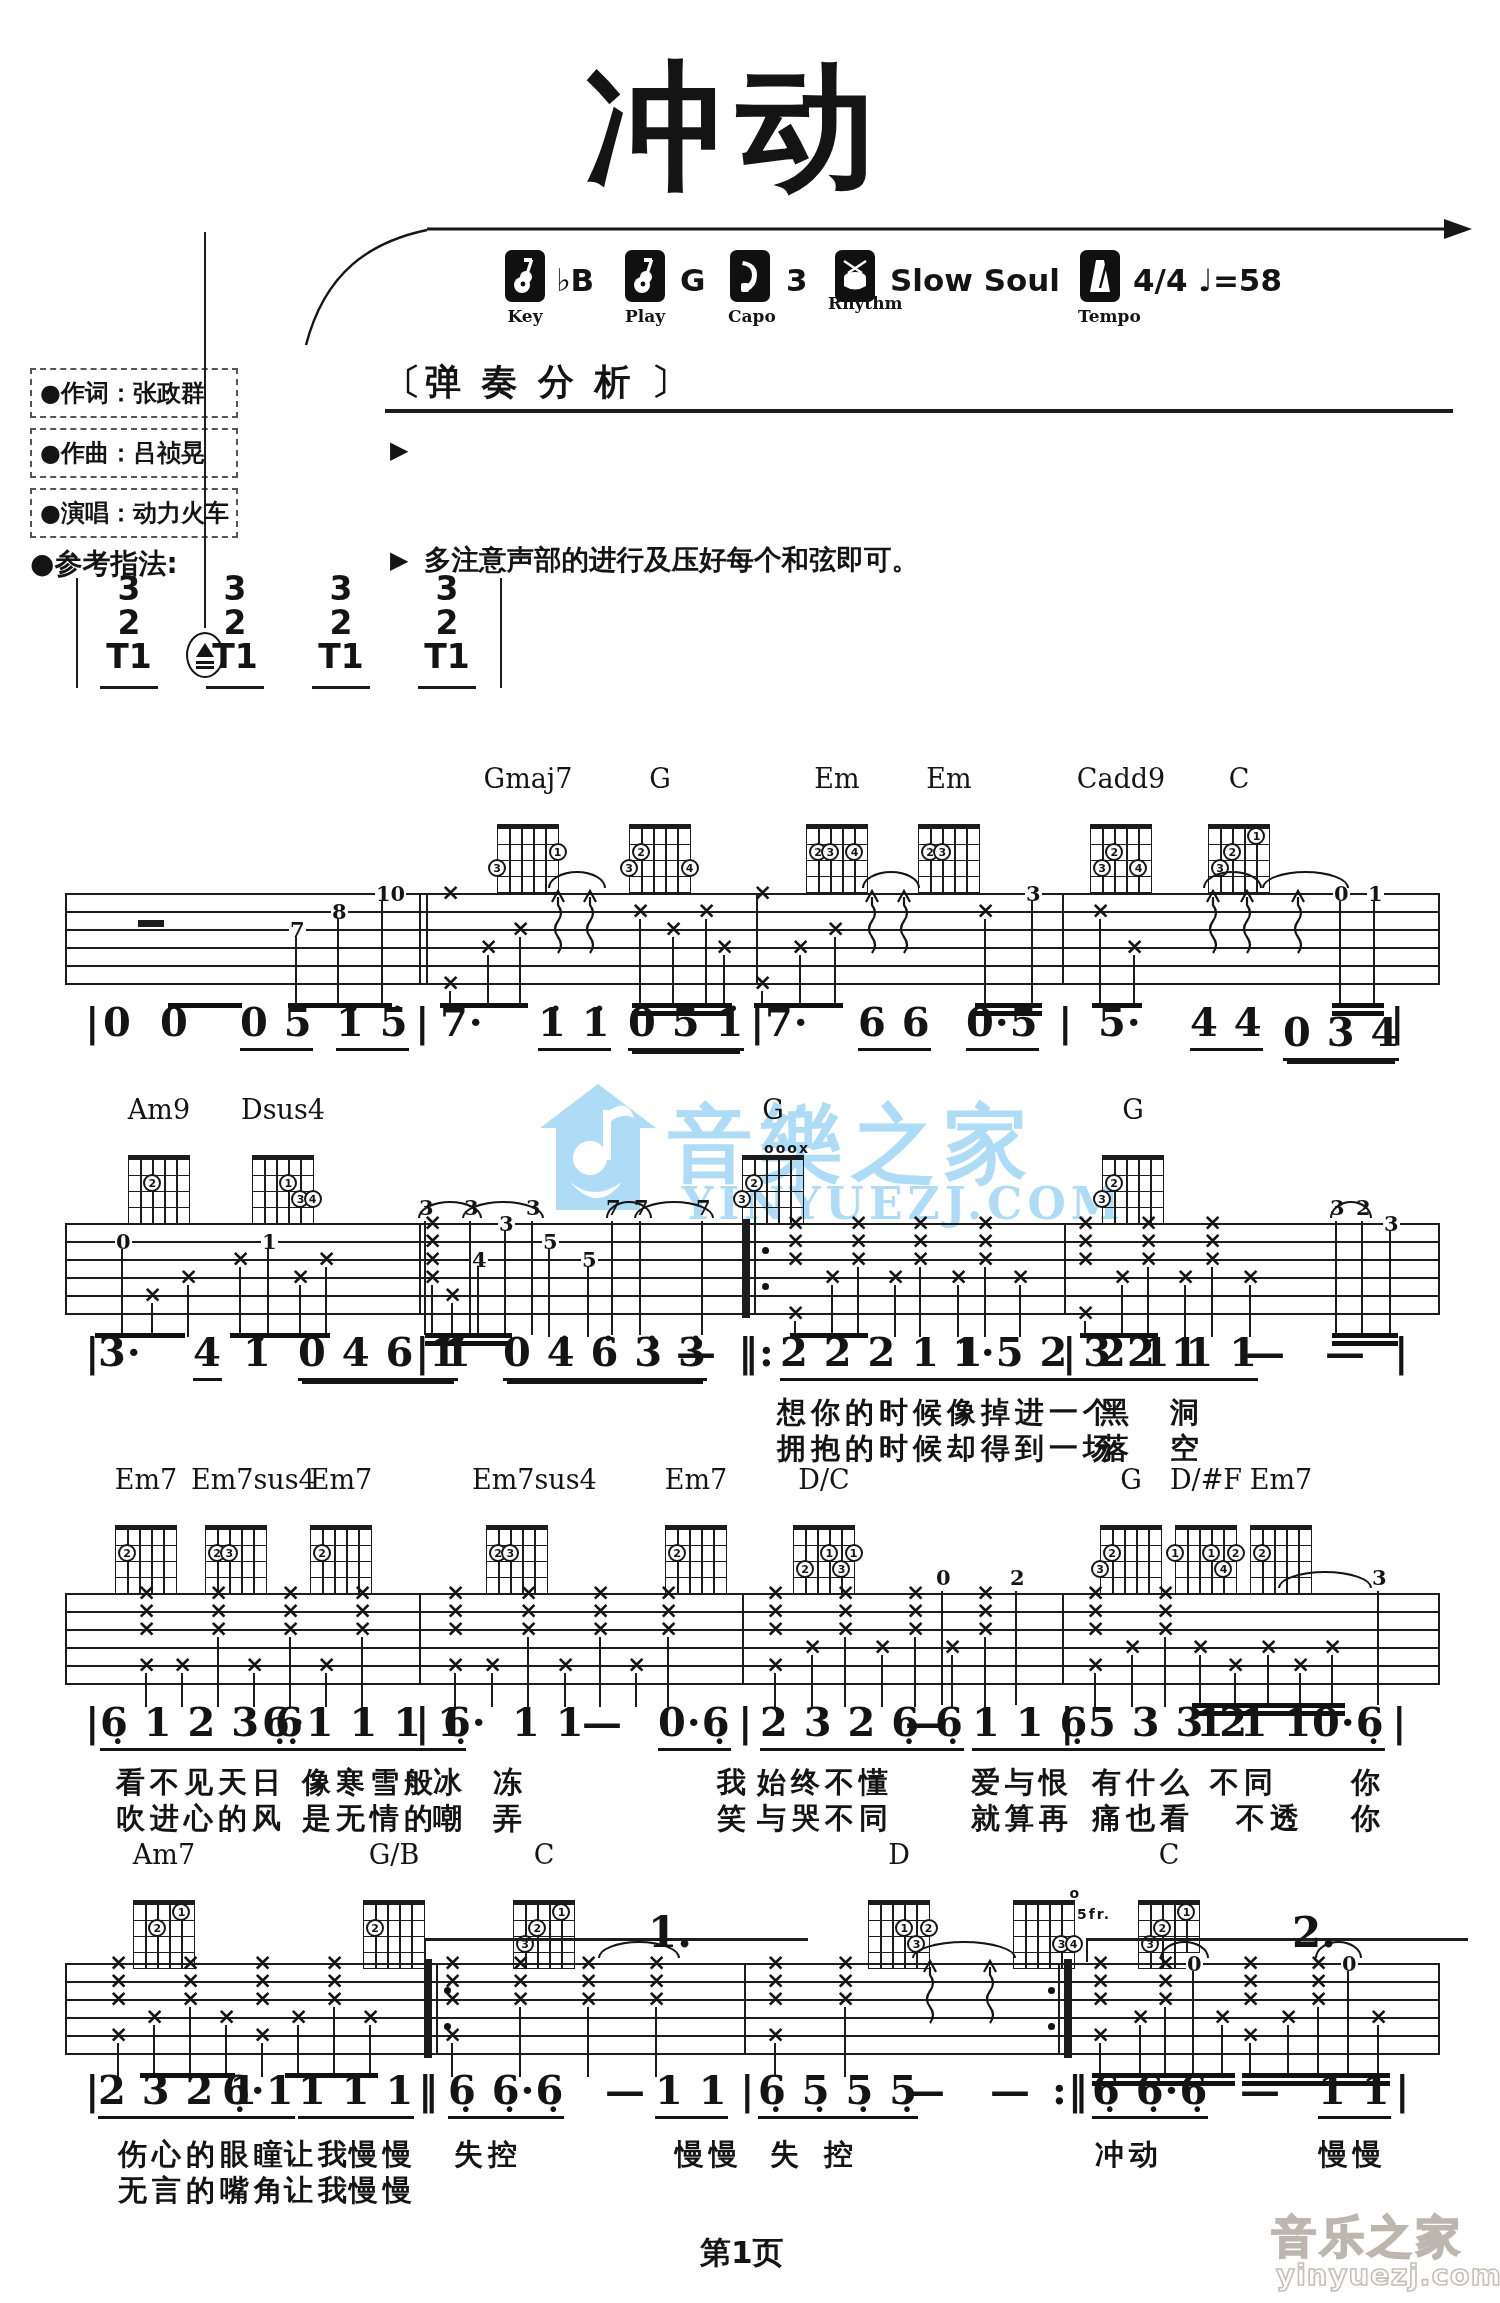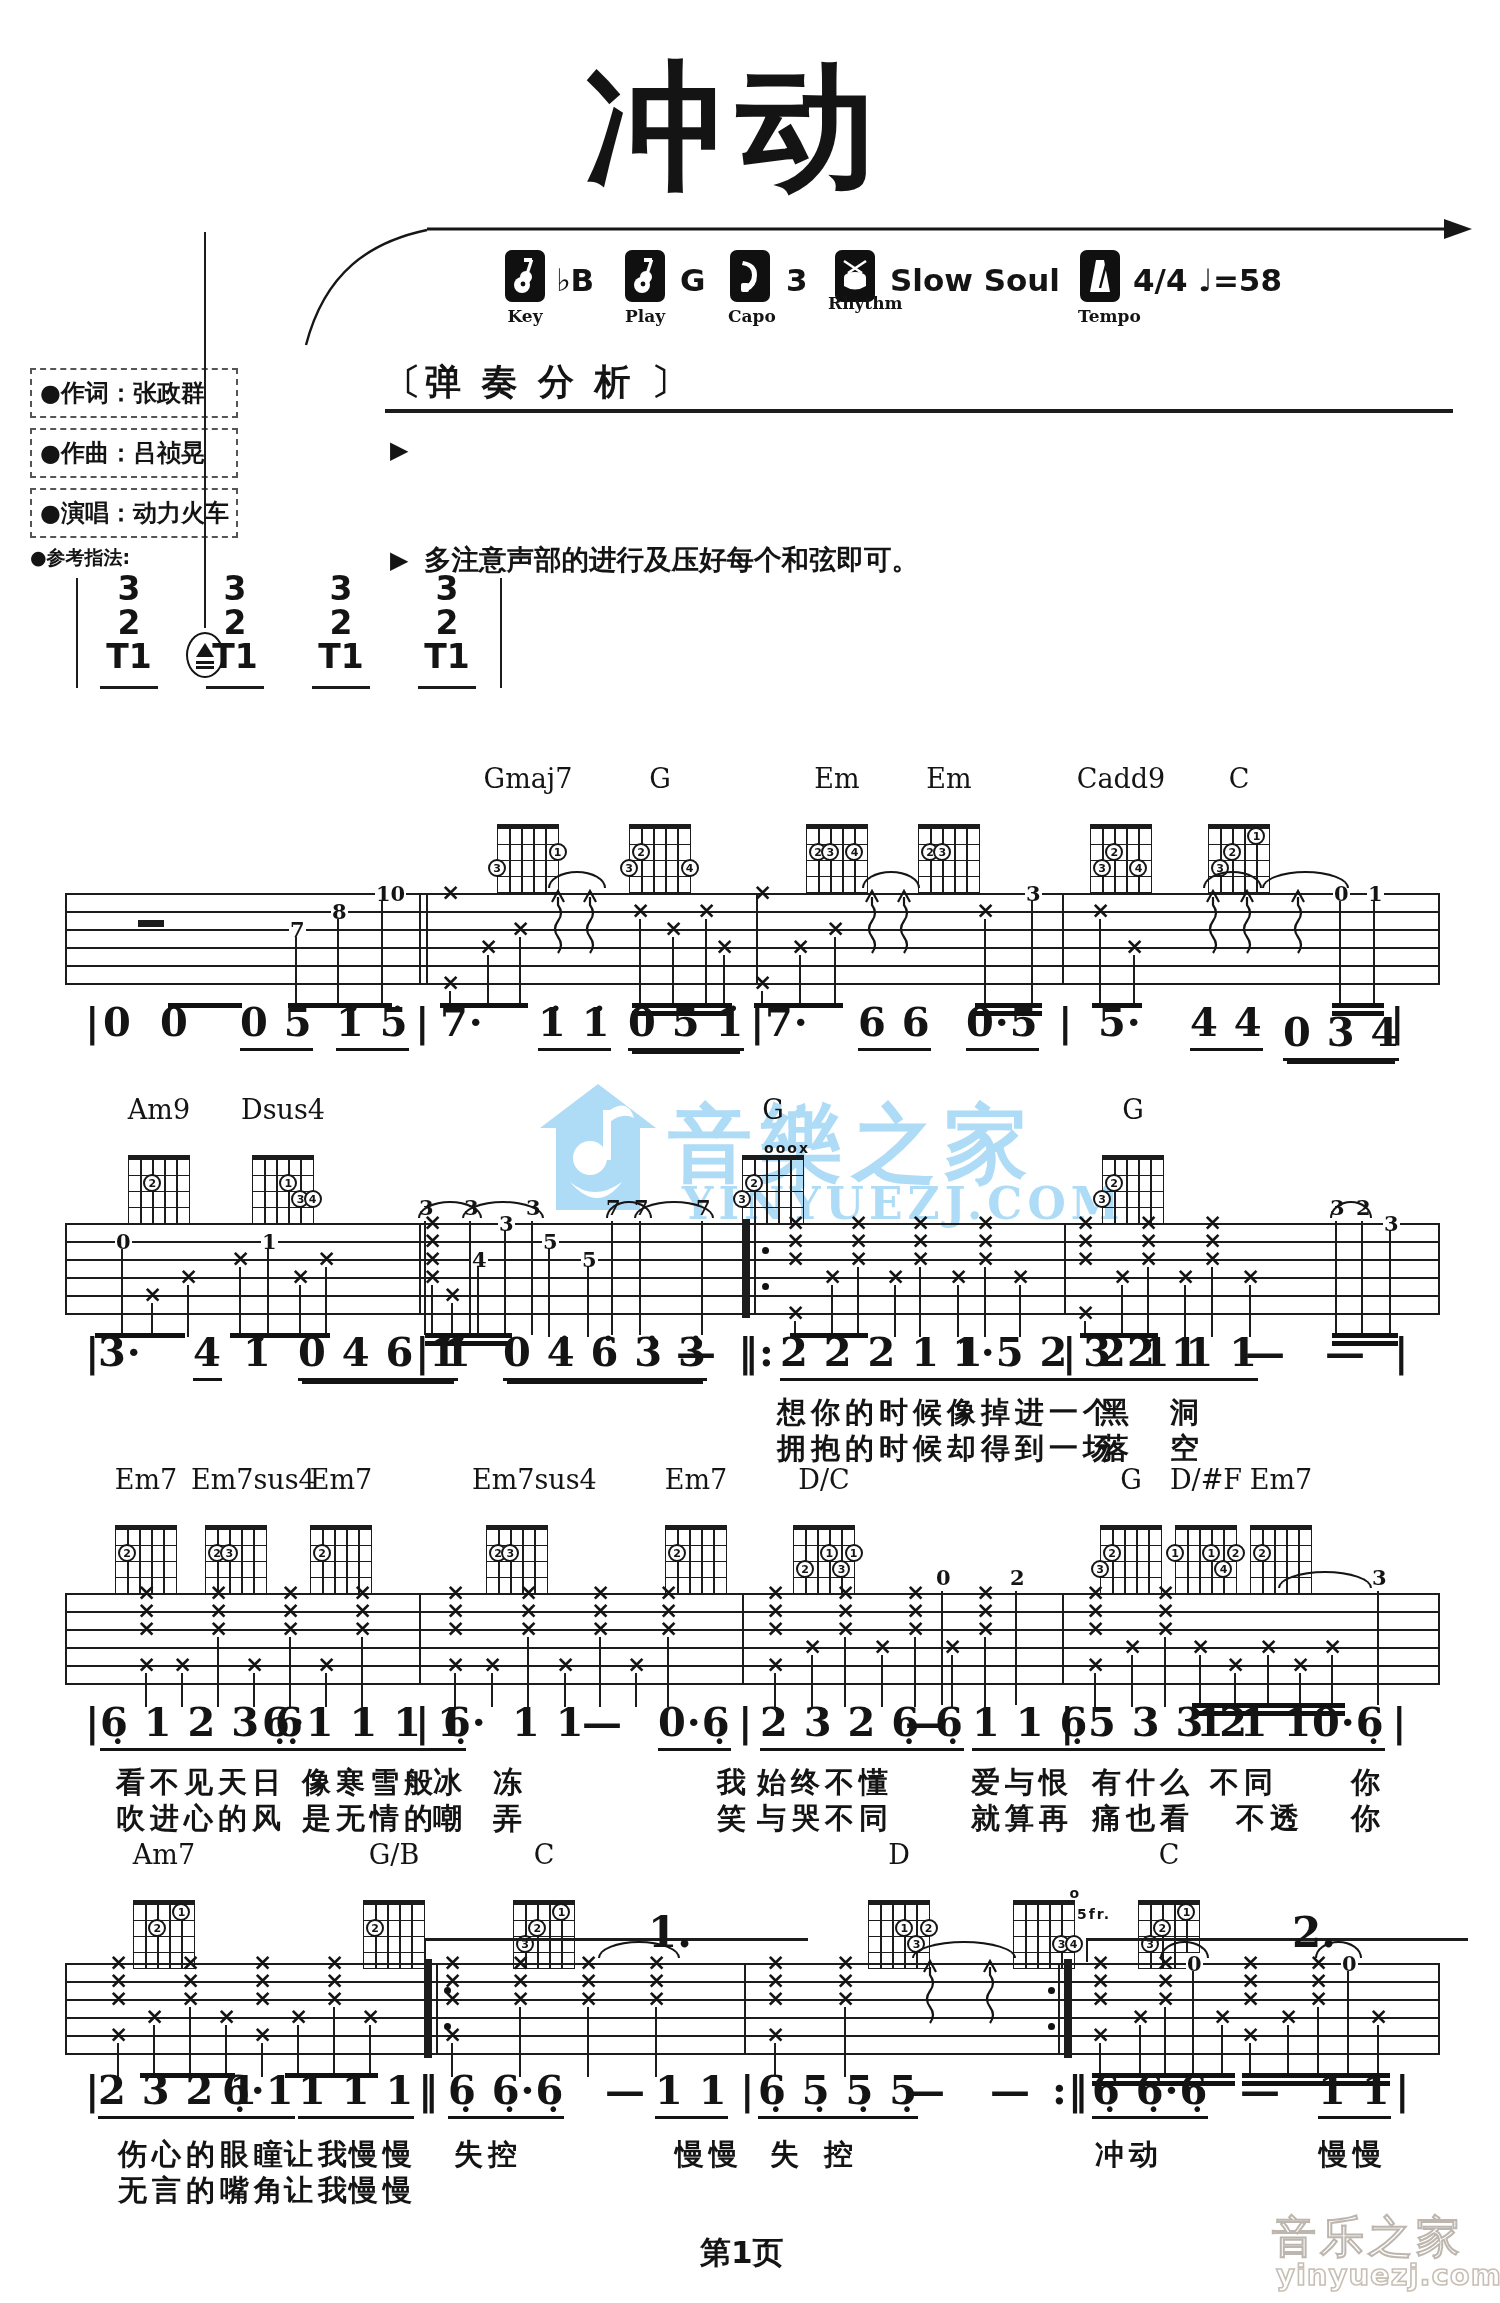--- a/index.html
+++ b/index.html
@@ -28,21 +28,21 @@
        border-radius:50% 50% 0 0 / 100% 100% 0 0;}
   .beam{position:absolute;background:#111;height:5px;}
   .jp{position:absolute;font-family:"DejaVu Serif","Liberation Serif",serif;font-size:40px;font-weight:700;
       white-space:pre;letter-spacing:1px;line-height:1.1;}
   .jp.u1{border-bottom:3px solid #141414;padding-bottom:4px;}
   .jp.u2{border-bottom:3px solid #141414;padding-bottom:4px;box-shadow:0 7px 0 -4px #141414;}
   .ly{position:absolute;font-size:29px;font-weight:800;white-space:pre;letter-spacing:5px;}
   .volta{font-family:"DejaVu Serif","Liberation Serif",serif;font-size:42px;font-weight:700;}
   .wmcn{font-size:84px;font-weight:900;letter-spacing:8px;white-space:nowrap;}
   .wmen{font-family:"DejaVu Serif","Liberation Serif",serif;font-size:44px;font-weight:700;letter-spacing:5px;white-space:nowrap;}
-  .logo1{font-size:44px;font-weight:400;letter-spacing:4px;color:#fff;-webkit-text-stroke:2px #bdb6ae;white-space:nowrap;}
+  .logo1{font-size:44px;font-weight:700;letter-spacing:4px;color:#fff;-webkit-text-stroke:2px #bdb6ae;white-space:nowrap;}
   .logo2{font-size:29px;font-weight:800;letter-spacing:1px;color:#fff;-webkit-text-stroke:1.6px #c7beb4;white-space:nowrap;}
 </style>
 </head>
 <body>
 
 <div id="page">
 
   <div class="a title" style="left:585px;top:35px;">冲动</div>
 
   <svg class="a" style="left:0;top:0;" width="1500" height="400">
@@ -108,21 +108,21 @@
       <span>张政群</span>
   </div>
   <div class="a credit" style="left:30px;top:428px;">
     <span>●作曲：</span>
       <span>吕祯晃</span>
   </div>
   <div class="a credit" style="left:30px;top:488px;">
     <span>●演唱：</span>
       <span>动力火车</span>
   </div>
-  <div class="a" style="left:30px;top:545px;font-size:19px;font-weight:800;">●参考指法:</div>
+  <div class="a" style="left:30px;top:545px;font-size:28px;font-weight:800;">●参考指法:</div>
   <div id="fingering">
       <div class="ln" style="left: 76px; top: 578px; width: 2.4px; height: 110px;"></div>
       <div class="ln" style="left: 500px; top: 578px; width: 2.4px; height: 110px;"></div>
       <div class="a fnumcol" style="left: 96px; top: 572px; width: 66px;">3
 2
 T1</div>
       <div class="ln" style="left: 100px; top: 686px; width: 58px; height: 2.6px;"></div>
       <div class="a fnumcol" style="left: 202px; top: 572px; width: 66px;">3
 2
 T1</div>

